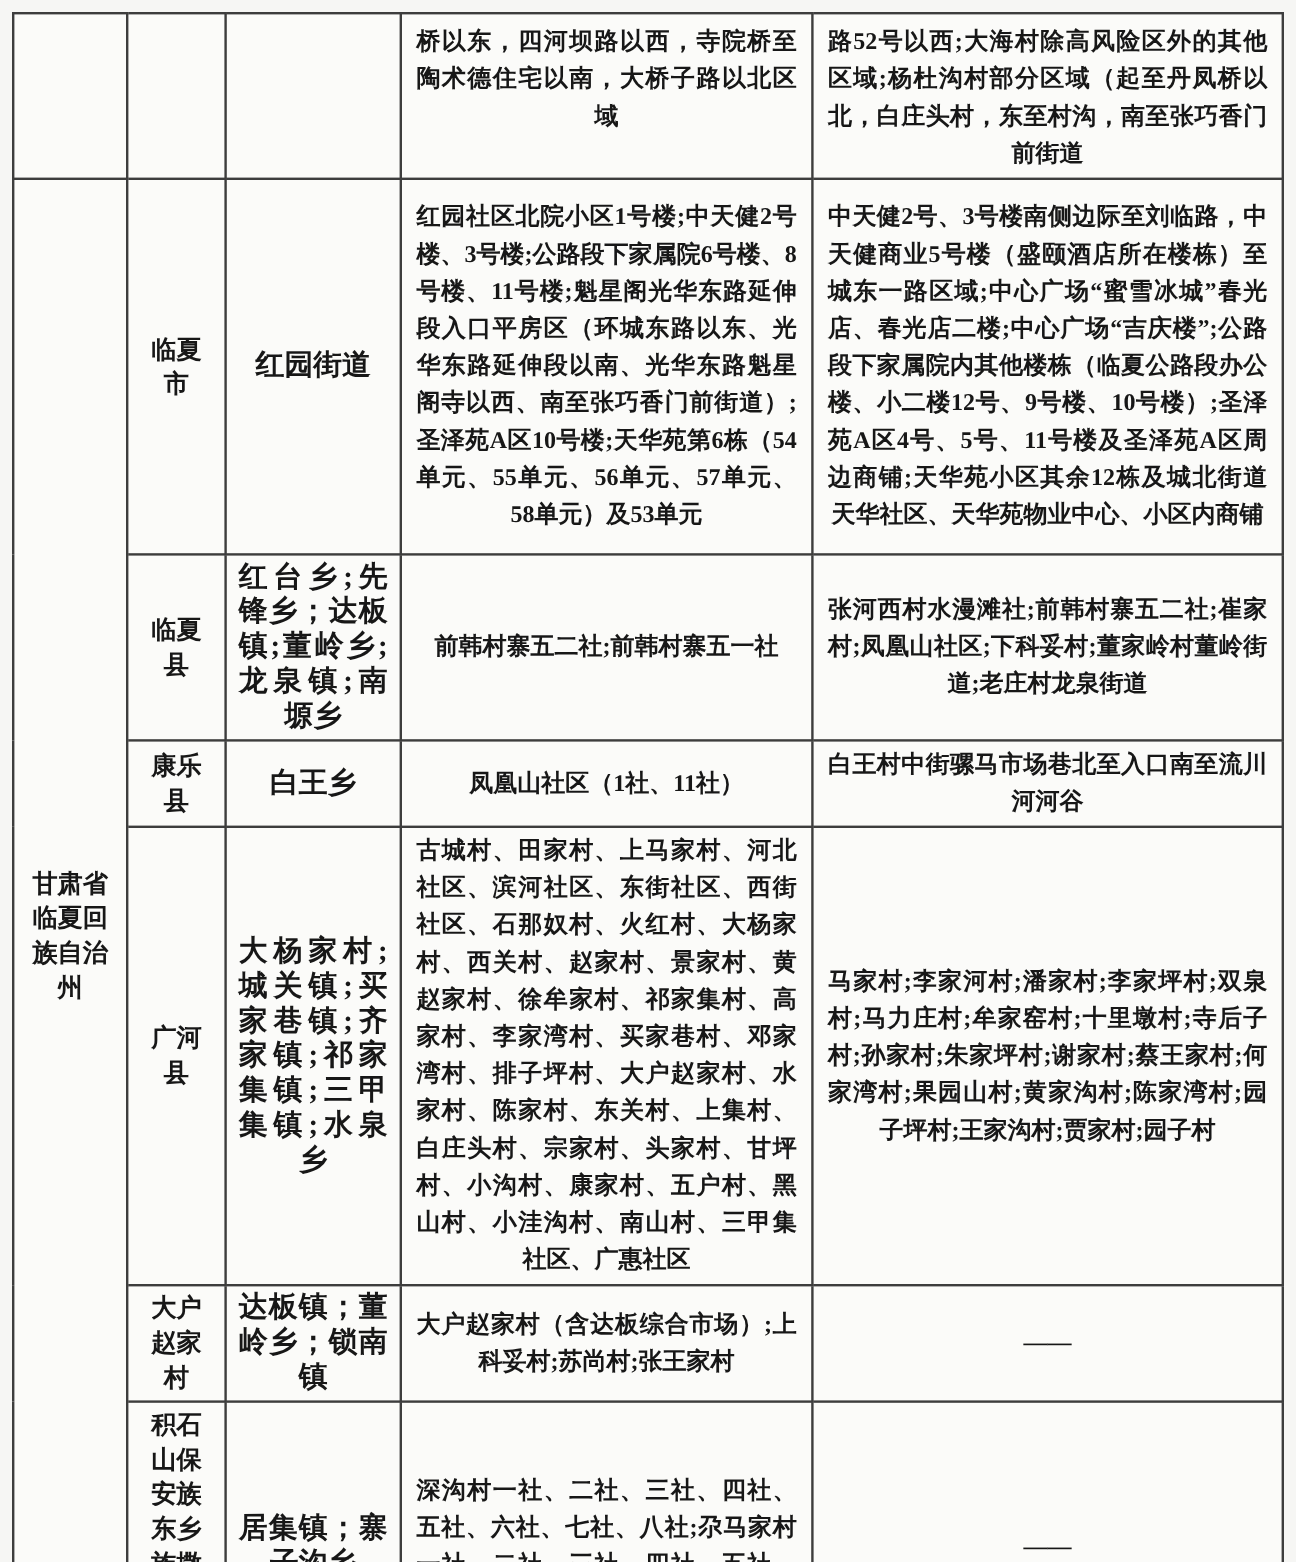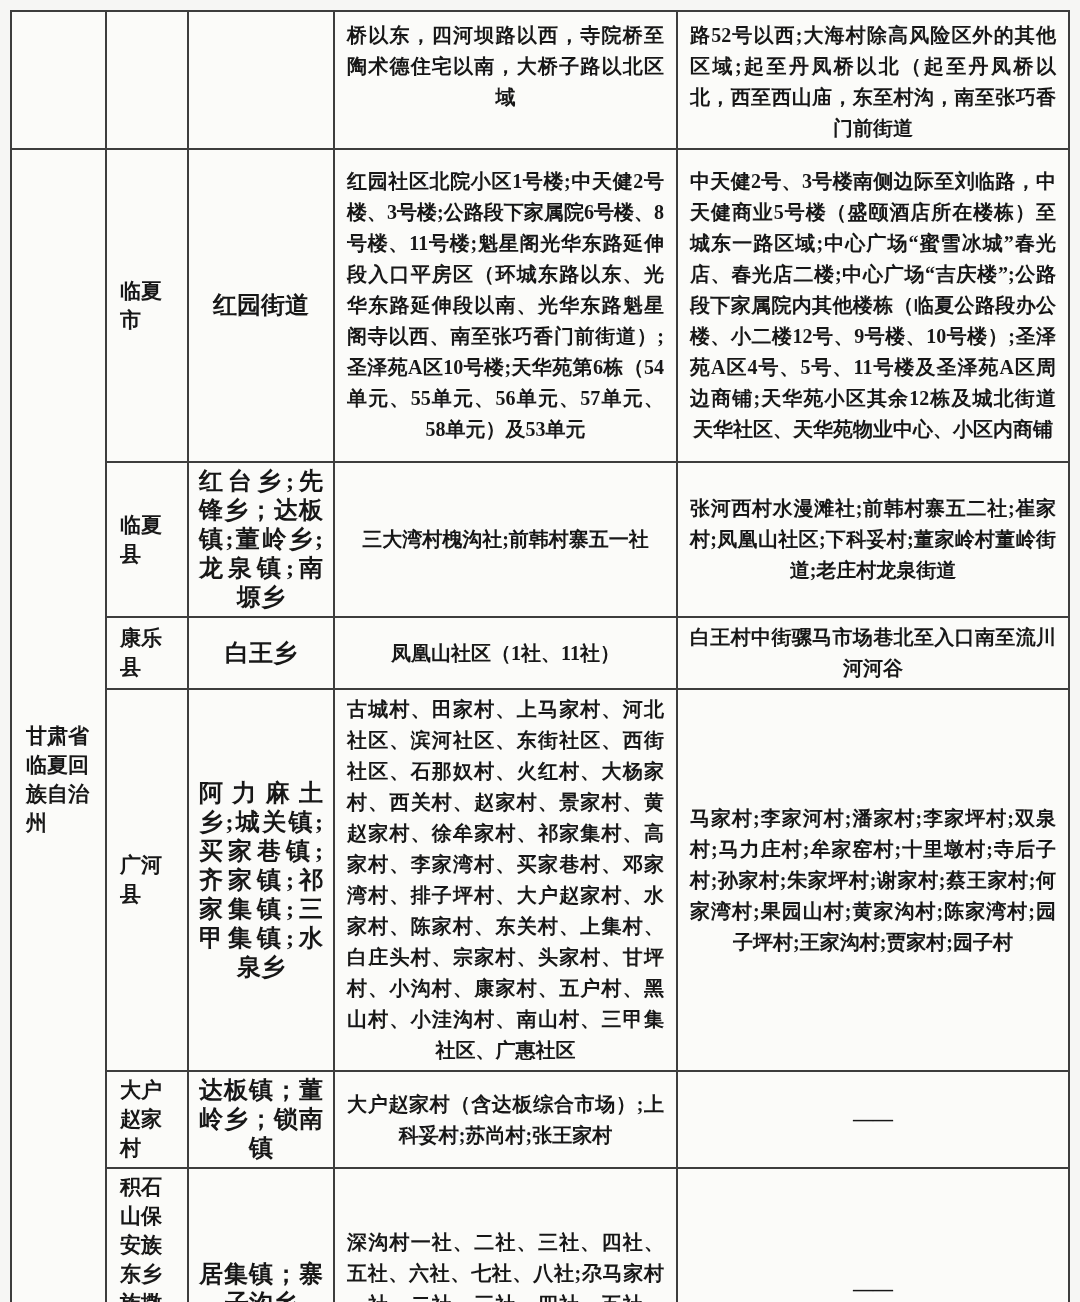--- a/index.html
+++ b/index.html
@@ -28,20 +28,21 @@
     font-size: 20px;
     line-height: 31px;
     text-align: justify;
     text-align-last: center;
     padding-left: 12px;
   }
   
   td.label {
     font-size: 21px;
     line-height: 29px;
+    text-align: center;
   }
   td.province-col { padding: 4px 14px; }
   td.county-col   { padding: 4px 13px; }
   td.township-col { font-size: 24px; padding: 4px 10px; text-align: justify; text-align-last: center; }
   
   tr.carryover td { vertical-align: top; padding-top: 8px; }
   tr.carryover td.detail { text-align: justify; text-align-last: center; }
   td.dash-cell { font-size: 20px; text-align: center; letter-spacing: 0; }
 </style>
 </head>
@@ -55,48 +56,48 @@
     <col style="width:343px">
     <col style="width:392px">
   </colgroup>
 
   <tbody>
       <tr class="carryover" style="height:120px">
     <td class="label province-col"></td>
     <td class="label county-col"></td>
     <td class="label township-col"></td>
     <td class="detail">桥以东，四河坝路以西，寺院桥至陶术德住宅以南，大桥子路以北区域</td>
-    <td class="detail">路52号以西;大海村除高风险区外的其他区域;起至丹凤桥以北（起至丹凤桥以北，西至西山庙，东至村沟，南至张巧香门前街道</td>
+    <td class="detail">路52号以西;大海村除高风险区外的其他区域;杨杜沟村部分区域（起至丹凤桥以北，白庄头村，东至村沟，南至张巧香门前街道</td>
   </tr>
 
   <tr style="height:313px">
     <td class="label province-col" rowspan="6">甘肃省临夏回族自治州</td>
     <td class="label county-col">临夏市</td>
     <td class="label township-col">红园街道</td>
     <td class="detail">红园社区北院小区1号楼;中天健2号楼、3号楼;公路段下家属院6号楼、8号楼、11号楼;魁星阁光华东路延伸段入口平房区（环城东路以东、光华东路延伸段以南、光华东路魁星阁寺以西、南至张巧香门前街道）;圣泽苑A区10号楼;天华苑第6栋（54单元、55单元、56单元、57单元、58单元）及53单元</td>
     <td class="detail">中天健2号、3号楼南侧边际至刘临路，中天健商业5号楼（盛颐酒店所在楼栋）至城东一路区域;中心广场“蜜雪冰城”春光店、春光店二楼;中心广场“吉庆楼”;公路段下家属院内其他楼栋（临夏公路段办公楼、小二楼12号、9号楼、10号楼）;圣泽苑A区4号、5号、11号楼及圣泽苑A区周边商铺;天华苑小区其余12栋及城北街道天华社区、天华苑物业中心、小区内商铺</td>
   </tr>
 
   <tr style="height:122px">
     <td class="label county-col">临夏县</td>
     <td class="label township-col">红台乡;先锋乡；达板镇;董岭乡;龙泉镇;南塬乡</td>
-    <td class="detail">三大湾村槐沟社;前韩村寨五一社</td>
+    <td class="detail">前韩村寨五二社;前韩村寨五一社</td>
     <td class="detail">张河西村水漫滩社;前韩村寨五二社;崔家村;凤凰山社区;下科妥村;董家岭村董岭街道;老庄村龙泉街道</td>
   </tr>
 
   <tr style="height:60px">
     <td class="label county-col">康乐县</td>
     <td class="label township-col">白王乡</td>
     <td class="detail">凤凰山社区（1社、11社）</td>
     <td class="detail">白王村中街骡马市场巷北至入口南至流川河河谷</td>
   </tr>
 
   <tr style="height:350px">
     <td class="label county-col">广河县</td>
-    <td class="label township-col">阿力麻土乡;城关镇;买家巷镇;齐家镇;祁家集镇;三甲集镇;水泉乡</td>
+    <td class="label township-col">大杨家村;城关镇;买家巷镇;齐家镇;祁家集镇;三甲集镇;水泉乡</td>
     <td class="detail">古城村、田家村、上马家村、河北社区、滨河社区、东街社区、西街社区、石那奴村、火红村、大杨家村、西关村、赵家村、景家村、黄赵家村、徐牟家村、祁家集村、高家村、李家湾村、买家巷村、邓家湾村、排子坪村、大户赵家村、水家村、陈家村、东关村、上集村、白庄头村、宗家村、头家村、甘坪村、小沟村、康家村、五户村、黑山村、小洼沟村、南山村、三甲集社区、广惠社区</td>
     <td class="detail">马家村;李家河村;潘家村;李家坪村;双泉村;马力庄村;牟家窑村;十里墩村;寺后子村;孙家村;朱家坪村;谢家村;蔡王家村;何家湾村;果园山村;黄家沟村;陈家湾村;园子坪村;王家沟村;贾家村;园子村</td>
   </tr>
 
   <tr style="height:87px">
     <td class="label county-col">大户赵家村</td>
     <td class="label township-col">达板镇；董岭乡；锁南镇</td>
     <td class="detail">大户赵家村（含达板综合市场）;上科妥村;苏尚村;张王家村</td>
     <td class="detail dash-cell">——</td>
   </tr>

